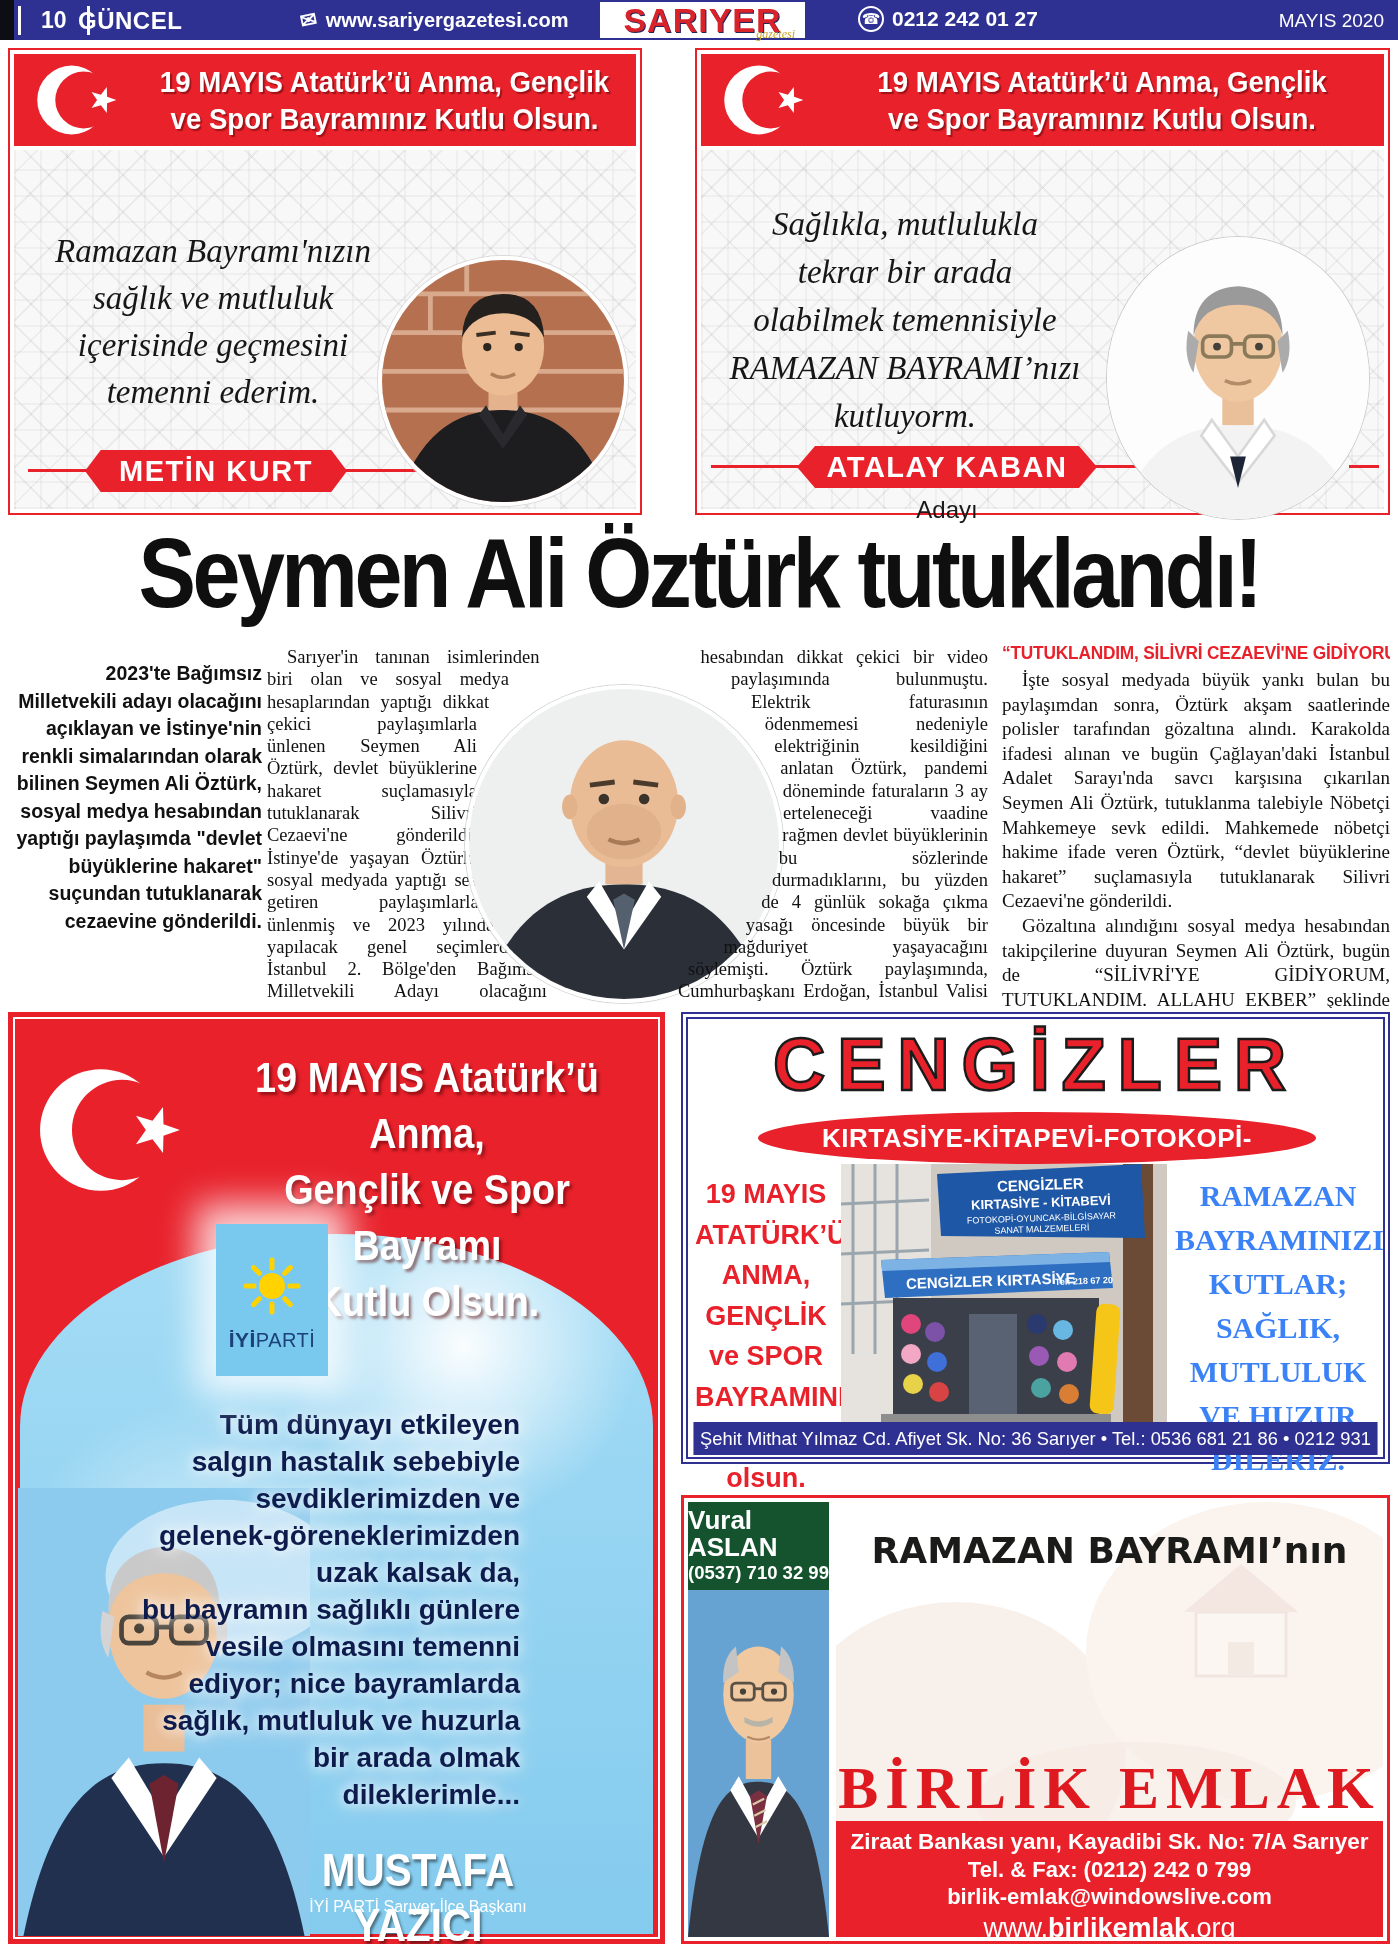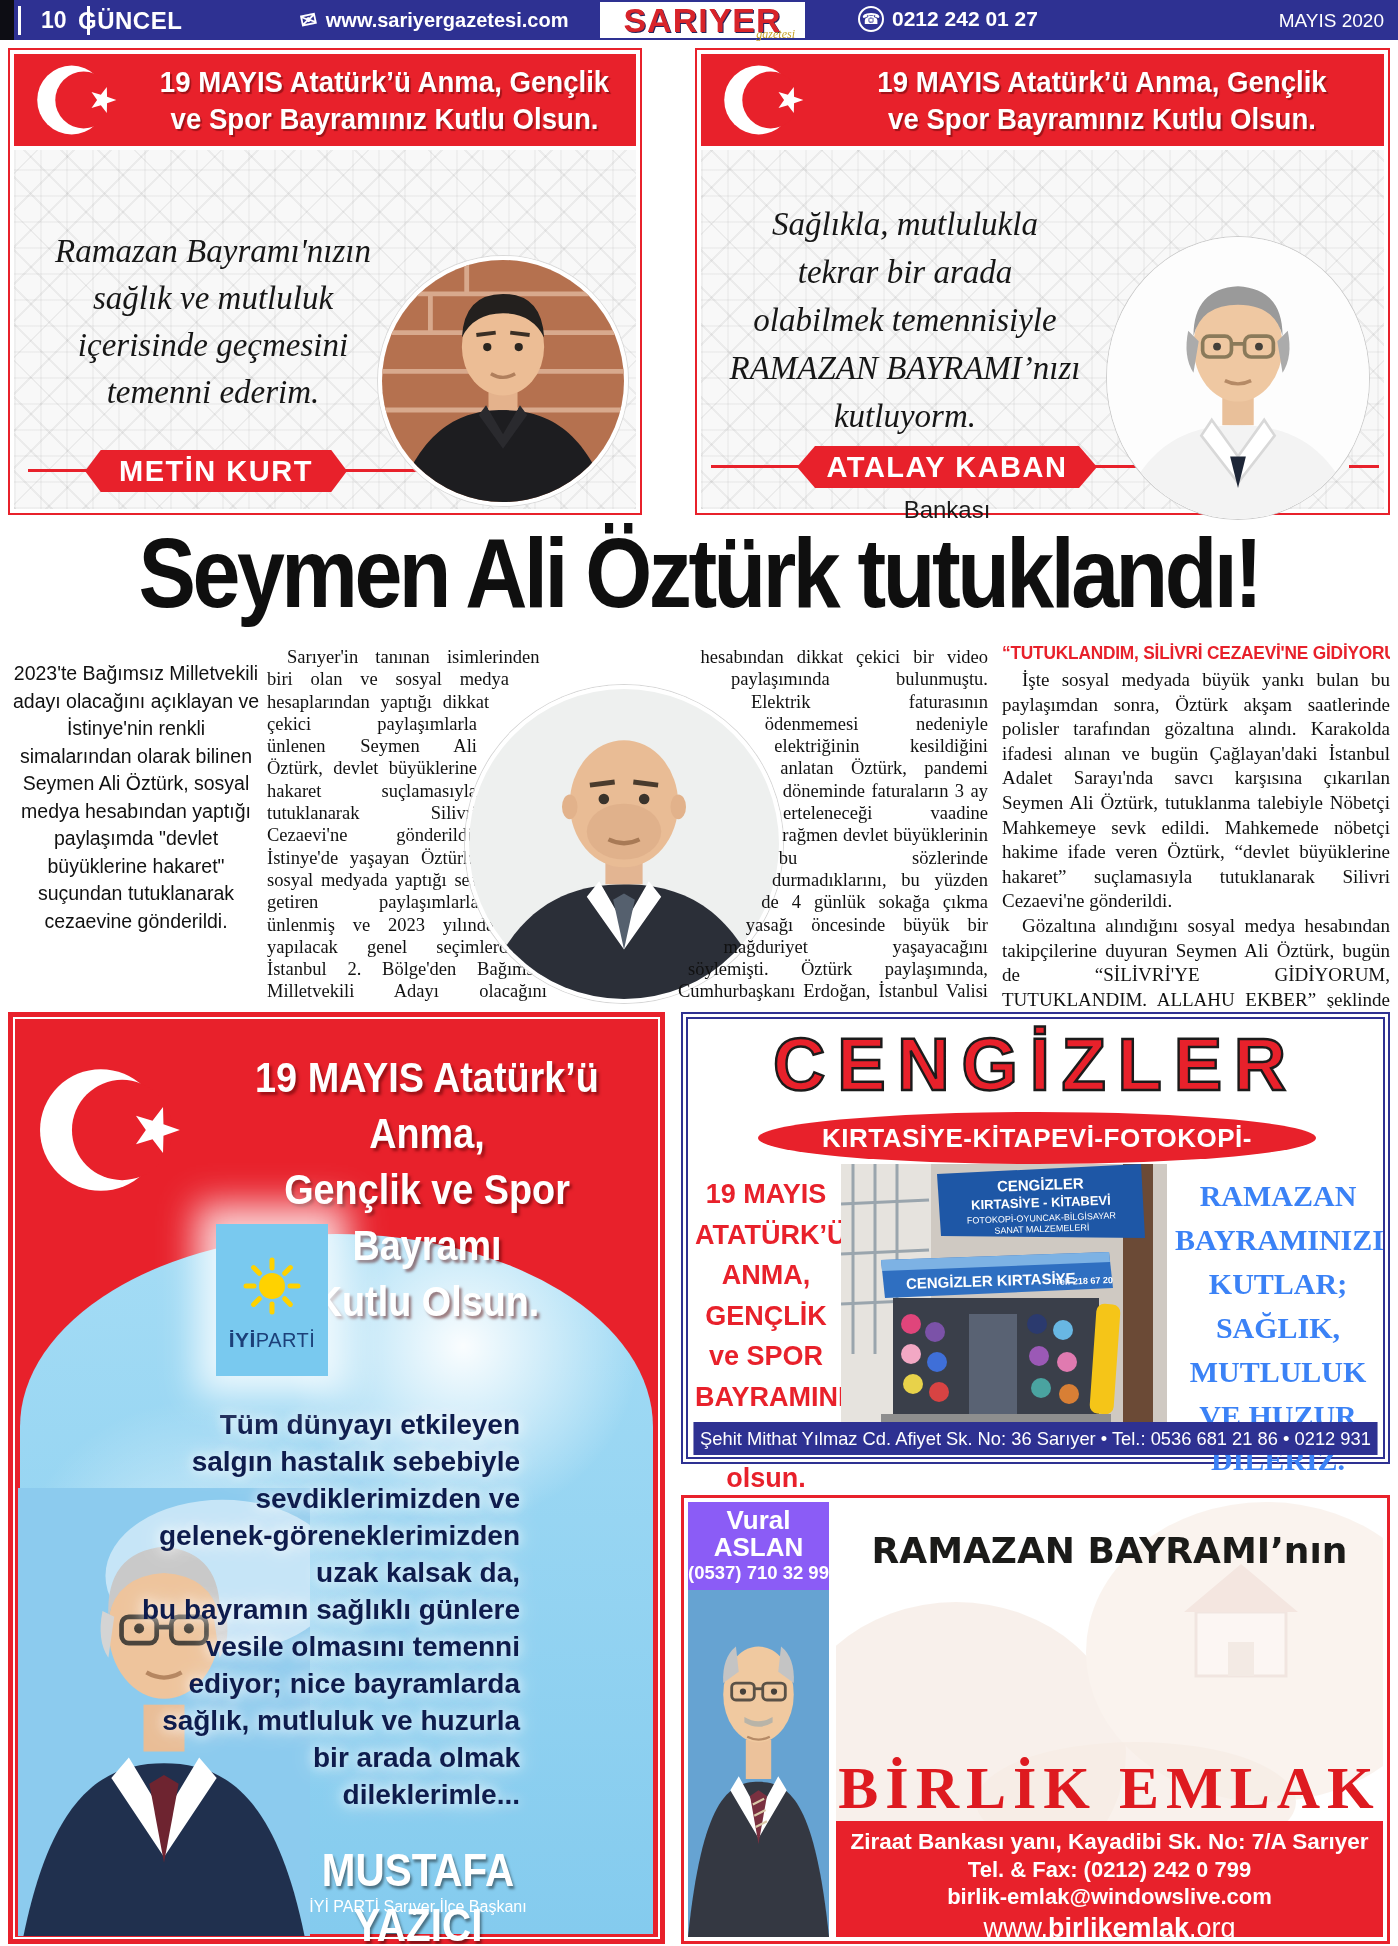--- a/index.html
+++ b/index.html
@@ -53,21 +53,21 @@
           line-height:42px;text-align:center;letter-spacing:1.5px;
           clip-path:polygon(6% 0,94% 0,100% 50%,94% 100%,6% 100%,0 50%);}
   .ecz{position:absolute;font-size:24px;color:#1a1a1a;text-align:center;}
 
   
   .headline{position:absolute;left:0;top:516px;width:1398px;text-align:center;font-weight:800;
             font-size:99px;letter-spacing:-4px;color:#0f0f0f;transform:scaleX(.87);white-space:nowrap;}
 
   
   .lead{position:absolute;left:10px;top:660px;width:252px;height:346px;overflow:hidden;
-        font-weight:normal;font-size:19.5px;line-height:27.5px;text-align:center;}
+        font-weight:bold;font-size:19.5px;line-height:27.5px;text-align:right;}
   .bodycol{font-family:"Liberation Serif",serif;font-size:18.5px;line-height:22.3px;text-align:justify;overflow:hidden;}
   .bodycol p{margin:0;text-indent:20px;}
   .col2{position:absolute;left:267px;top:646px;width:280px;height:360px;}
   .col3{position:absolute;left:678px;top:646px;width:310px;height:360px;}
   .col4{position:absolute;left:1002px;top:642px;width:388px;height:366px;overflow:hidden;}
   .col4 p{margin:0;text-indent:20px;font-family:"Liberation Serif",serif;font-size:19px;line-height:24.6px;text-align:justify;}
   .wrapR{float:right;width:70px;height:330px;margin-top:30px;shape-outside:circle(163px at 143px 164px);}
   .wrapL{float:left;width:106px;height:330px;margin-top:30px;shape-outside:circle(163px at -58px 164px);}
   .subhead{color:#e8212b;font-weight:bold;font-size:18px;line-height:23px;letter-spacing:-.2px;
            transform:scaleX(.96);transform-origin:left;white-space:nowrap;margin-bottom:3px;}
@@ -112,21 +112,21 @@
   .ceng-photo{position:absolute;left:158px;top:150px;width:326px;height:264px;overflow:hidden;}
   .ceng-right{position:absolute;left:492px;top:160px;width:206px;color:#3b82f6;font-family:"Liberation Serif",serif;
               font-weight:bold;font-size:30px;line-height:44px;text-align:center;white-space:pre-line;}
   .ceng-bar{position:absolute;left:7px;right:7px;bottom:7px;height:33px;background:#2e3192;color:#fff;
             font-size:18.5px;line-height:33px;text-align:center;transform:scaleX(.99);}
 
   
   .vb{position:absolute;left:681px;top:1495px;width:709px;height:449px;border:3px solid #e8212b;
       background:#fff;box-sizing:border-box;}
   .vb-left{position:absolute;left:4px;top:4px;width:141px;bottom:4px;}
-  .vb-red{height:88px;background:#8b5cf6;color:#fff;text-align:center;padding-top:5px;box-sizing:border-box;}
+  .vb-red{height:88px;background:#14532d;color:#fff;padding-top:5px;box-sizing:border-box;}
   .vb-red .n{font-weight:bold;font-size:26px;line-height:27px;}
   .vb-red .p{font-weight:bold;font-size:18.5px;line-height:24px;}
   .vb-photo{position:absolute;left:0;right:0;top:88px;bottom:0;overflow:hidden;}
   .vb-right{position:absolute;left:152px;top:4px;right:4px;bottom:4px;overflow:hidden;}
   .vb-bg{position:absolute;inset:0;opacity:.5;}
   .bmsg1{position:absolute;left:0;top:28px;width:100%;text-align:center;font-family:"DejaVu Sans",sans-serif;
          font-weight:bold;font-size:36px;color:#1b1b19;}
   .bmsg{position:absolute;left:0;top:82px;width:100%;text-align:center;font-family:"DejaVu Sans",sans-serif;
         font-weight:bold;font-size:29px;line-height:43px;color:#232321;white-space:pre-line;}
   .bbrand{position:absolute;left:0;top:252px;width:100%;text-align:center;font-family:"Liberation Serif",serif;
@@ -235,21 +235,21 @@
           <path d="M69,36 Q71,46 67,52 L65,40 Z" fill="#ababab"></path>
         <rect x="36.5" y="38" width="11" height="8" rx="2.5" fill="none" stroke="#8a7a5a" stroke-width="1.4"></rect>
         <rect x="52.5" y="38" width="11" height="8" rx="2.5" fill="none" stroke="#8a7a5a" stroke-width="1.4"></rect>
         <line x1="47.5" y1="41" x2="52.5" y2="41" stroke="#8a7a5a" stroke-width="1.4"></line>
         <circle cx="42" cy="42" r="1.5" fill="#44403a"></circle>
           <circle cx="58" cy="42" r="1.5" fill="#44403a"></circle>
         <path d="M45,55 Q50,57.5 55,55" stroke="#b58a66" stroke-width="1.3" fill="none"></path>
       </svg>
     </div>
     <div class="ribbon" style="left:96px;top:296px;width:300px;">ATALAY KABAN</div>
-    <div class="ecz" style="left:96px;top:346px;width:300px;">Bankası</div>
+    <div class="ecz" style="left:96px;top:346px;width:300px;">Adayı</div>
   </div>
 </div>
 
 <h1 class="headline" style="margin:0;">Seymen Ali Öztürk tutuklandı!</h1>
 
 <div class="lead">2023'te Bağımsız Milletvekili adayı olacağını açıklayan ve İstinye'nin renkli simalarından olarak bilinen Seymen Ali Öztürk, sosyal medya hesabından yaptığı paylaşımda "devlet büyüklerine hakaret" suçundan tutuklanarak cezaevine gönderildi.</div>
 
 <div class="bodycol col2">
   <div class="wrapR"></div>
   <p>Sarıyer'in tanınan isimlerinden biri olan ve sosyal medya hesaplarından yaptığı dikkat çekici paylaşımlarla ünlenen Seymen Ali Öztürk, devlet büyüklerine hakaret suçlamasıyla tutuklanarak Silivri Cezaevi'ne gönderildi. İstinye'de yaşayan Öztürk, sosyal medyada yaptığı ses getiren paylaşımlarla ünlenmiş ve 2023 yılında yapılacak genel seçimlerde İstanbul 2. Bölge'den Bağımsız Milletvekili Adayı olacağını açıklamıştı.</p>

